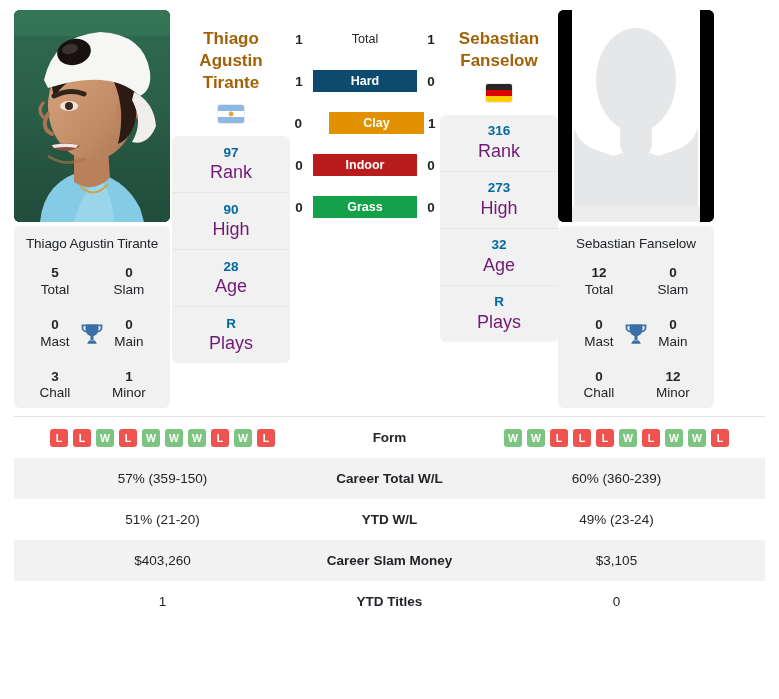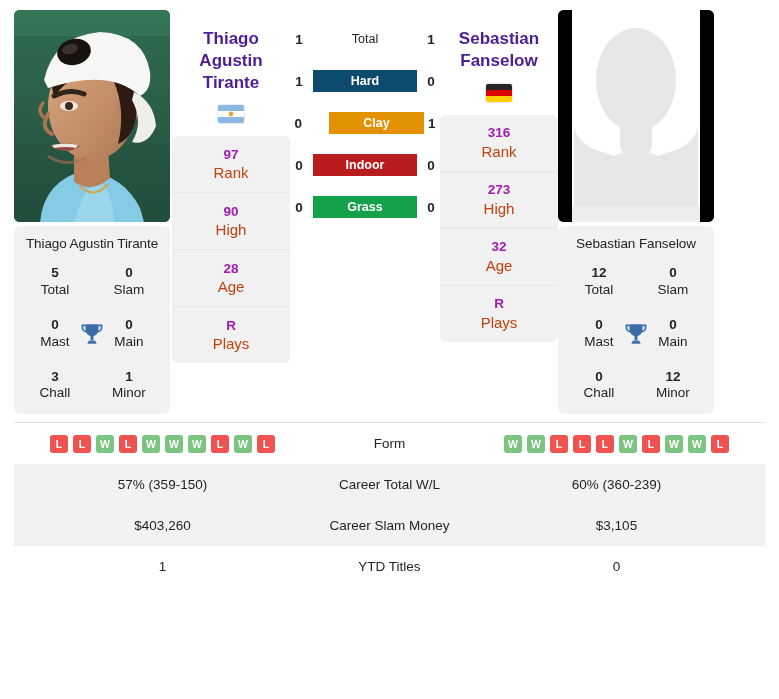--- a/index.html
+++ b/index.html
@@ -38,21 +38,21 @@
     overflow: hidden;
     position: relative;
     background: #000;
   }
   .photo-frame svg { display: block; width: 100%; height: 100%; }
 
   .titles-card {
     margin-top: 4px;
     background: #f1f1f1;
     border-radius: 6px;
-    padding: 10px 4px 12px 4px;
+    padding: 10px 4px 6px 4px;
     box-sizing: border-box;
     width: 156px;
   }
   .titles-name {
     text-align: center;
     font-size: 13.5px;
     color: #212529;
     white-space: nowrap;
     margin-bottom: 14px;
     letter-spacing: -0.1px;
@@ -80,21 +80,21 @@
   .name-col {
     flex: 0 0 118px;
     width: 118px;
     padding-top: 18px;
   }
   .player-name {
     text-align: center;
     font-size: 17px;
     font-weight: bold;
     line-height: 1.28;
-    color: #4c1d95;
+    color: #a16207;
   }
   .flag-wrap {
     display: flex;
     justify-content: center;
     margin-top: 12px;
     margin-bottom: 13px;
   }
   .flag {
     width: 26px;
     height: 18px;
@@ -112,22 +112,22 @@
   .stat-row {
     height: 56px;
     display: flex;
     flex-direction: column;
     align-items: center;
     justify-content: center;
     border-bottom: 1px solid #e6e6e6;
     line-height: 1.3;
   }
   .stat-row:last-child { border-bottom: none; }
-  .stat-val { font-size: 13.5px; font-weight: bold; color: #a21caf; }
-  .stat-lab { font-size: 15px; color: #c2410c; }
+  .stat-val { font-size: 13.5px; font-weight: bold; color: #0369a1; }
+  .stat-lab { font-size: 18px; color: #701a75; }
 
   
   .center-col {
     flex: 0 0 150px;
     width: 150px;
     padding-top: 18px;
   }
   .surface-row {
     display: flex;
     align-items: center;
@@ -170,21 +170,21 @@
     font-size: 13.5px;
     color: #212529;
     text-align: center;
     vertical-align: middle;
     padding: 0;
   }
   .cmp-table tr.shaded { background: #f2f2f2; }
   .cmp-table tr.first-row { border-top: 1px solid #e3e3e3; }
   .col-side { width: 297px; }
   .col-mid { width: 157px; }
-  .cmp-label { font-weight: normal; }
+  .cmp-label { font-weight: bold; }
 
   .form-strip {
     display: flex;
     justify-content: center;
     gap: 5px;
   }
   .form-badge {
     width: 18px;
     height: 18px;
     border-radius: 3px;
@@ -477,20 +477,25 @@
               <div class="form-badge" style="background: rgb(124, 196, 127);">W</div>
               <div class="form-badge" style="background: rgb(239, 83, 80);">L</div>
             </div>
         </td>
       </tr>
       <tr class="shaded">
         <td class="col-side">57% (359-150)</td>
         <td class="col-mid cmp-label">Career Total W/L</td>
         <td class="col-side">60% (360-239)</td>
       </tr>
+      <tr>
+        <td class="col-side">51% (21-20)</td>
+        <td class="col-mid cmp-label">YTD W/L</td>
+        <td class="col-side">49% (23-24)</td>
+      </tr>
       <tr class="shaded">
         <td class="col-side">$403,260</td>
         <td class="col-mid cmp-label">Career Slam Money</td>
         <td class="col-side">$3,105</td>
       </tr>
       <tr>
         <td class="col-side">1</td>
         <td class="col-mid cmp-label">YTD Titles</td>
         <td class="col-side">0</td>
       </tr>

